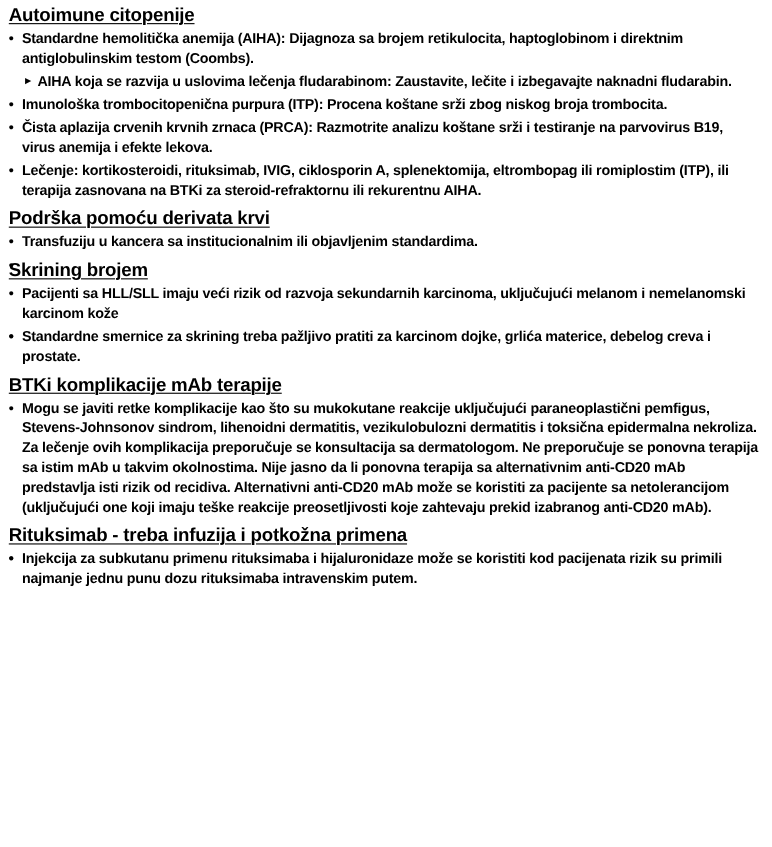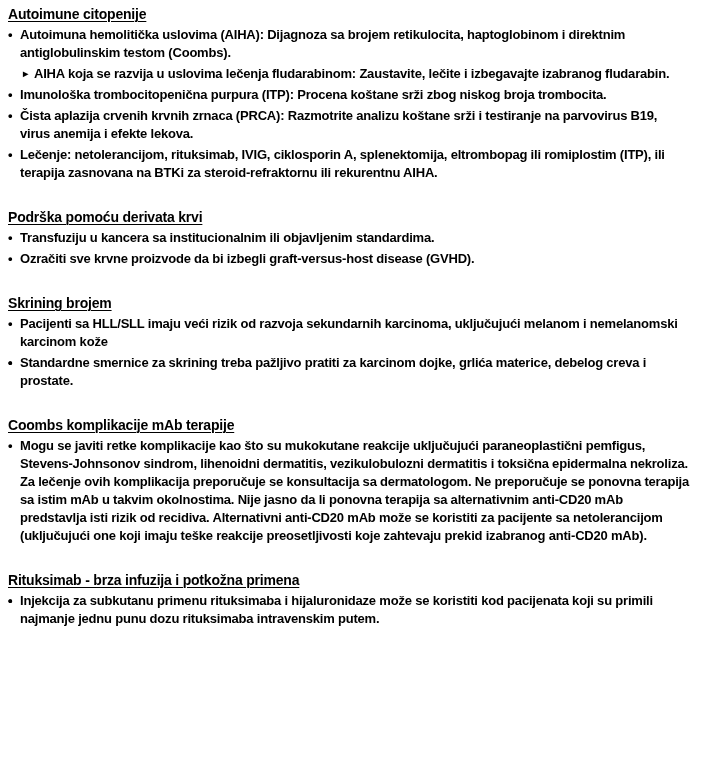--- a/index.html
+++ b/index.html
@@ -18,23 +18,23 @@
     height: 770px;
     padding: 5px 12px 0 8px;
     font-family: "Liberation Sans", sans-serif;
     font-weight: 700;
     font-size: 13px;
     letter-spacing: -0.2px;
     line-height: 18px;
     color: #000000;
   }
   .section { margin: 0; }
-  .section + .section { margin-top: 26px; }
+  .section + .section { margin-top: 8px; }
   .section-title {
-    font-size: 14px;
+    font-size: 17px;
     font-weight: 700;
     margin: 0 0 3px 0;
     text-decoration: underline;
     text-underline-offset: 2px;
     text-decoration-thickness: 1.2px;
   }
   .item {
     position: relative;
     margin: 0 0 3px 0;
     padding-left: 12px;
@@ -52,39 +52,39 @@
     left: 13px;
     font-size: 9.5px;
   }
 </style>
 </head>
 <body>
 
 <div class="doc">
     <div class="section">
       <h2 class="section-title">Autoimune citopenije</h2>
-      <p class="item"><span class="marker">•</span><span>Autoimuna hemolitička uslovima (AIHA): Dijagnoza sa brojem retikulocita, haptoglobinom i direktnim antiglobulinskim testom (Coombs).</span></p>
-      <p class="item sub"><span class="marker">►</span><span>AIHA koja se razvija u uslovima lečenja fludarabinom: Zaustavite, lečite i izbegavajte izabranog fludarabin.</span></p>
+      <p class="item"><span class="marker">•</span><span>Standardne hemolitička anemija (AIHA): Dijagnoza sa brojem retikulocita, haptoglobinom i direktnim antiglobulinskim testom (Coombs).</span></p>
+      <p class="item sub"><span class="marker">►</span><span>AIHA koja se razvija u uslovima lečenja fludarabinom: Zaustavite, lečite i izbegavajte naknadni fludarabin.</span></p>
       <p class="item"><span class="marker">•</span><span>Imunološka trombocitopenična purpura (ITP): Procena koštane srži zbog niskog broja trombocita.</span></p>
       <p class="item"><span class="marker">•</span><span>Čista aplazija crvenih krvnih zrnaca (PRCA): Razmotrite analizu koštane srži i testiranje na parvovirus B19, virus anemija i efekte lekova.</span></p>
-      <p class="item"><span class="marker">•</span><span>Lečenje: netolerancijom, rituksimab, IVIG, ciklosporin A, splenektomija, eltrombopag ili romiplostim (ITP), ili terapija zasnovana na BTKi za steroid-refraktornu ili rekurentnu AIHA.</span></p>
+      <p class="item"><span class="marker">•</span><span>Lečenje: kortikosteroidi, rituksimab, IVIG, ciklosporin A, splenektomija, eltrombopag ili romiplostim (ITP), ili terapija zasnovana na BTKi za steroid-refraktornu ili rekurentnu AIHA.</span></p>
     </div>
     <div class="section">
       <h2 class="section-title">Podrška pomoću derivata krvi</h2>
       <p class="item"><span class="marker">•</span><span>Transfuziju u kancera sa institucionalnim ili objavljenim standardima.</span></p>
-      <p class="item"><span class="marker">•</span><span>Ozračiti sve krvne proizvode da bi izbegli graft-versus-host disease (GVHD).</span></p>
+      <p class="item"><span class="marker">•</span></p>
     </div>
     <div class="section">
       <h2 class="section-title">Skrining brojem</h2>
       <p class="item"><span class="marker">•</span><span>Pacijenti sa HLL/SLL imaju veći rizik od razvoja sekundarnih karcinoma, uključujući melanom i nemelanomski karcinom kože</span></p>
       <p class="item"><span class="marker">•</span></p>
       <p class="item"><span class="marker">•</span><span>Standardne smernice za skrining treba pažljivo pratiti za karcinom dojke, grlića materice, debelog creva i prostate.</span></p>
     </div>
     <div class="section">
-      <h2 class="section-title">Coombs komplikacije mAb terapije</h2>
+      <h2 class="section-title">BTKi komplikacije mAb terapije</h2>
       <p class="item"><span class="marker">•</span><span>Mogu se javiti retke komplikacije kao što su mukokutane reakcije uključujući paraneoplastični pemfigus, Stevens-Johnsonov sindrom, lihenoidni dermatitis, vezikulobulozni dermatitis i toksična epidermalna nekroliza. Za lečenje ovih komplikacija preporučuje se konsultacija sa dermatologom. Ne preporučuje se ponovna terapija sa istim mAb u takvim okolnostima. Nije jasno da li ponovna terapija sa alternativnim anti-CD20 mAb predstavlja isti rizik od recidiva. Alternativni anti-CD20 mAb može se koristiti za pacijente sa netolerancijom (uključujući one koji imaju teške reakcije preosetljivosti koje zahtevaju prekid izabranog anti-CD20 mAb).</span></p>
     </div>
     <div class="section">
-      <h2 class="section-title">Rituksimab - brza infuzija i potkožna primena</h2>
+      <h2 class="section-title">Rituksimab - treba infuzija i potkožna primena</h2>
       <p class="item"><span class="marker">•</span></p>
-      <p class="item"><span class="marker">•</span><span>Injekcija za subkutanu primenu rituksimaba i hijaluronidaze može se koristiti kod pacijenata koji su primili najmanje jednu punu dozu rituksimaba intravenskim putem.</span></p>
+      <p class="item"><span class="marker">•</span><span>Injekcija za subkutanu primenu rituksimaba i hijaluronidaze može se koristiti kod pacijenata rizik su primili najmanje jednu punu dozu rituksimaba intravenskim putem.</span></p>
     </div>
   </div>
 
 </body></html>

